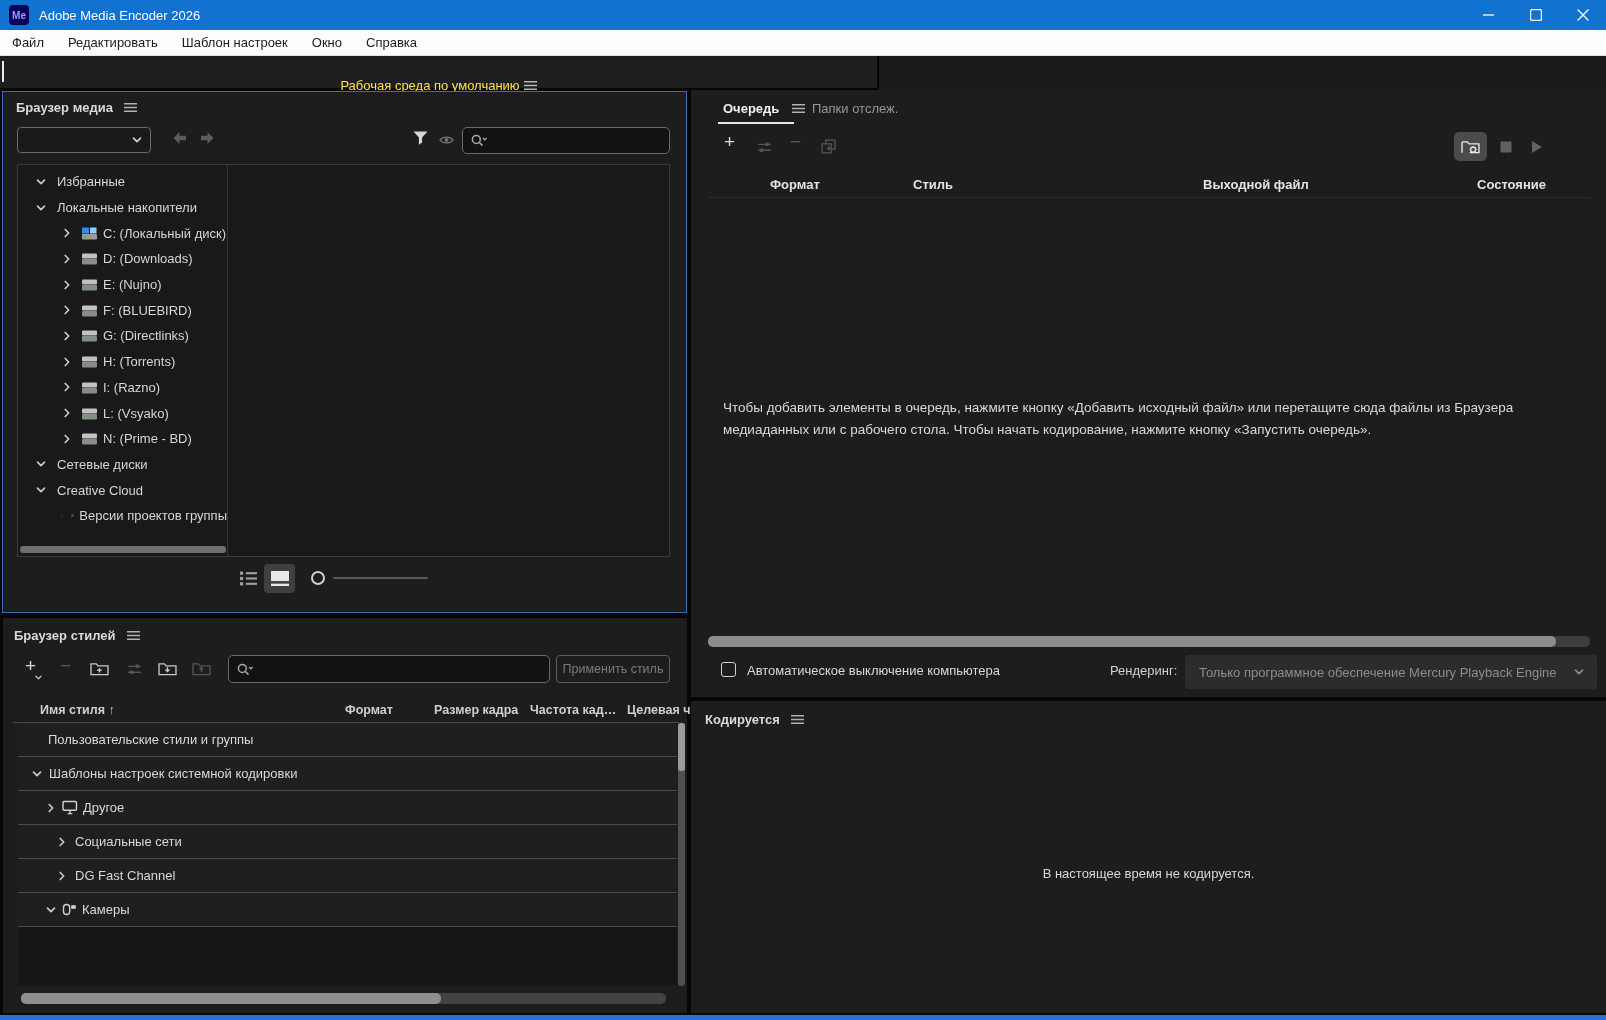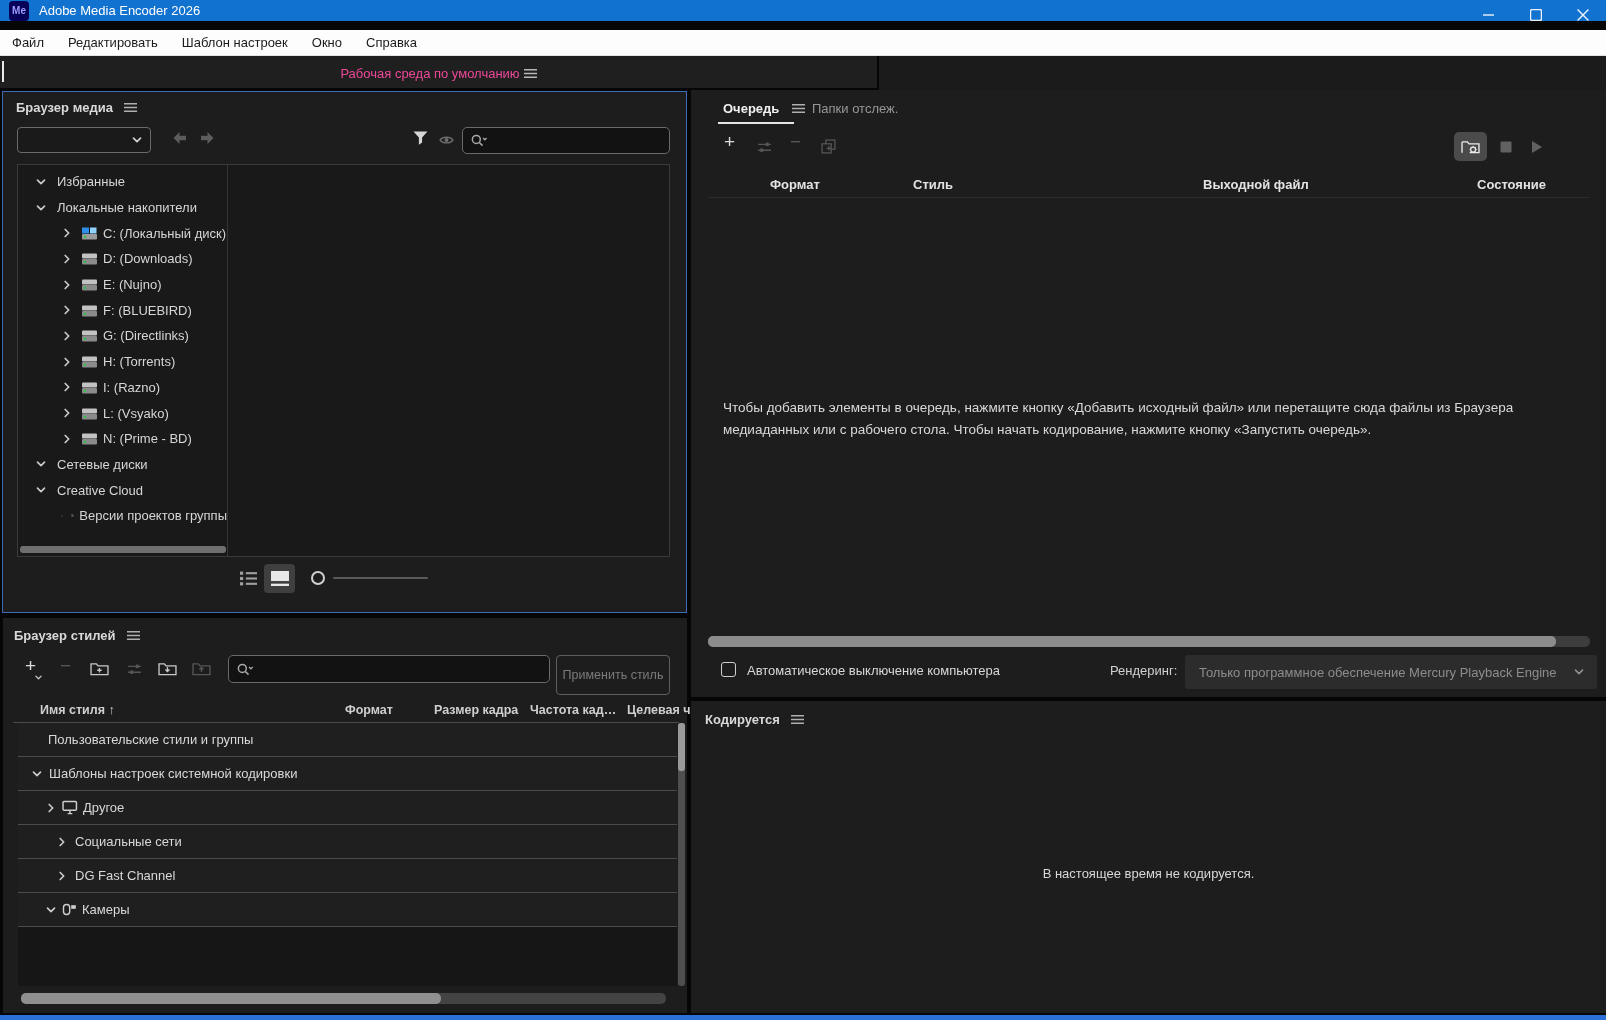--- a/index.html
+++ b/index.html
@@ -3,37 +3,37 @@
 <meta charset="utf-8">
 <style>
   * { margin:0; padding:0; box-sizing:border-box; }
   html,body { width:1606px; height:1020px; overflow:hidden; background:#060606;
     font-family:"Liberation Sans","DejaVu Sans",sans-serif; }
   .abs { position:absolute; }
   svg { display:block; }
   .win { position:relative; width:1606px; height:1020px; background:#060606; }
 
   
-  .titlebar { left:0; top:0; width:1606px; height:21px; background:#1272cf; display:flex; align-items:center; }
+  .titlebar { left:0; top:0; width:1606px; height:30px; background:#1272cf; display:flex; align-items:center; }
   .logo { width:20px; height:20px; margin-left:9px; border-radius:4px; background:#070058; color:#9e9bff;
           font-size:10px; font-weight:bold; display:flex; align-items:center; justify-content:center; }
   .wtitle { color:#ffffff; font-size:13px; margin-left:10px; }
   .wctl { position:absolute; right:0; top:0; height:30px; display:flex; }
   .wbtn { width:47px; height:30px; display:flex; align-items:center; justify-content:center; color:#eaf2fb; }
 
   
   .menubar { left:0; top:30px; width:1606px; height:26px; background:#fdfdfd; display:flex; align-items:center;
              border-bottom:1px solid #e3e3e3; }
   .menu-item { color:#1b1b1b; font-size:13px; padding:0 12px; height:26px; display:flex; align-items:center; }
 
   
   .wsbar { left:0; top:56px; width:1606px; height:34px; background:#1f1f1f; border-bottom:2px solid #060606; }
   .wsbar .divider { position:absolute; left:877px; top:0; width:2px; height:34px; background:#060606; }
-  .ws-tab { position:absolute; left:0; top:0; width:877px; height:34px; display:flex; align-items:center; justify-content:center;
-            gap:4px; color:#ec4899; font-size:13px; }
+  .ws-tab { position:absolute; left:0; top:12px; width:877px; height:34px; display:flex; align-items:center; justify-content:center;
+            gap:4px; color:#fde047; font-size:13px; }
   .ws-right { position:absolute; left:879px; top:0; right:0; height:34px; background:#1b1b1b; }
   .caret { position:absolute; left:2px; top:61px; width:2px; height:21px; background:#e9e9e9; }
 
   
   .panel { background:#1d1d1d; position:absolute; }
   .p-title { color:#d9d9d9; font-size:13px; font-weight:bold; }
   .hl { display:flex; align-items:center; gap:11px; }
 
   
   .media { left:2px; top:91px; width:685px; height:522px; border:1px solid #3c6cb4; background:#1d1d1d; }
@@ -442,21 +442,21 @@
     <svg class="abs tool-ico dis" style="left:189px; top:43px;" width="19" height="15" viewBox="0 0 18.5 14">
         <use href="#i-folder-out"></use>
       </svg>
 
     <div class="abs searchbox" style="left:225px; top:37px; width:322px; height:28px;">
       <svg width="16" height="13" viewBox="0 0 15 12" style="color:#a8a8a8">
           <use href="#i-search"></use>
         </svg>
       <input placeholder="" style="">
     </div>
-    <div class="abs applybtn" style="left:553px; top:37px; width:114px; height:40px;">Применить стиль</div>
+    <div class="abs applybtn" style="left:553px; top:37px; width:114px; height:28px;">Применить стиль</div>
 
     <div class="abs colhead" style="left:37px; top:85px;"><span>Имя стиля</span> <span>↑</span></div>
     <div class="abs colhead" style="left:342px; top:85px;">Формат</div>
     <div class="abs colhead" style="left:431px; top:85px;">Размер кадра</div>
     <div class="abs colhead" style="left:527px; top:85px;">Частота кад…</div>
     <div class="abs colhead" style="left:624px; top:85px;">Целевая ча</div>
     <div class="abs" style="left:10px; top:104px; width:666px; height:1px; background:#4b4b4b;"></div>
 
     <div class="abs rows-area" style="left:15px; top:105px; width:659px; height:263px;">
       <div class="prow" style="padding-left:30px;">

